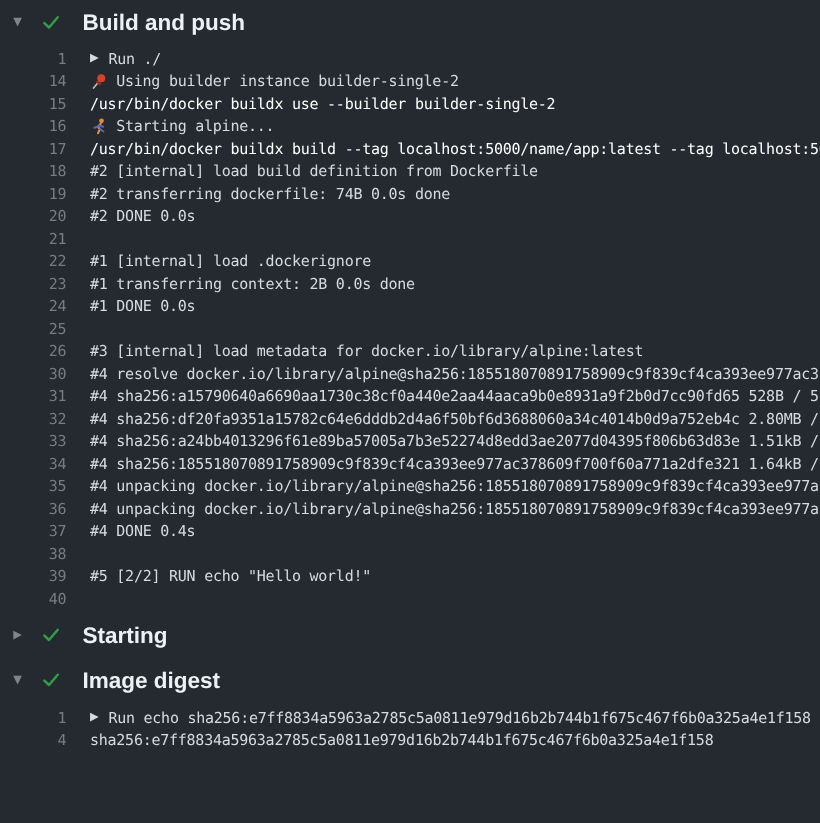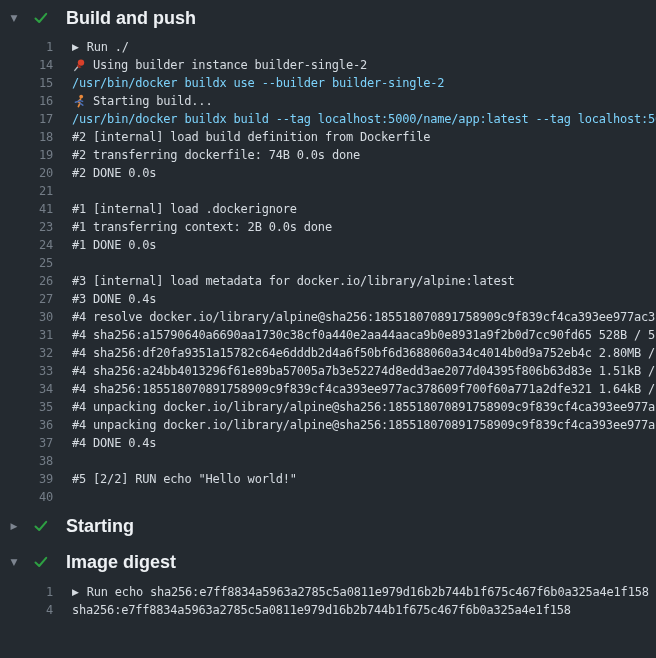--- a/index.html
+++ b/index.html
@@ -50,21 +50,21 @@
     letter-spacing: -0.2px;
   }
   .num {
     flex: 0 0 53px;
     width: 53px;
     text-align: right;
     color: #747d87;
     cursor: pointer;
   }
   .txt { margin-left: 19px; color: #d5dbe1; display: flex; align-items: center; white-space: pre; }
-  .txt.command { color: #7dd3fc; text-align: center; }
+  .txt.command { color: #ffffff; text-align: center; }
   .run-caret {
     color: #d5dbe1;
     font-size: 9px;
     font-family: "DejaVu Sans", sans-serif;
     margin-right: 8px;
     cursor: pointer;
   }
   .inline-icon { width: 14px; height: 14px; margin-right: 7px; flex: 0 0 14px; }
 </style>
 </head>
@@ -83,32 +83,31 @@
       <div class="row"><span class="num">14</span><span class="txt"><span class="inline-icon"><svg viewBox="0 0 14 14" width="14" height="14">
               <line x1="6.5" y1="8" x2="2.8" y2="12.4" stroke="#b4bac0" stroke-width="1.4" stroke-linecap="round"></line>
               <circle cx="9" cy="4.6" r="3.2" fill="#d8402a"></circle>
               <path d="M5.6 6.4 L9.6 9.2 L7.2 10.2 L4.8 7.8 Z" fill="#a82718"></path>
             </svg></span><span>Using builder instance builder-single-2</span></span></div>
       <div class="row"><span class="num">15</span><span class="txt command"><span>/usr/bin/docker buildx use --builder builder-single-2</span></span></div>
       <div class="row"><span class="num">16</span><span class="txt"><span class="inline-icon"><svg viewBox="0 0 14 14" width="14" height="14">
               <circle cx="9.2" cy="2.6" r="1.9" fill="#e8883a"></circle>
               <path d="M8.6 5 L6.2 7.6 L8 9.2 L6.4 12.6" fill="none" stroke="#e8883a" stroke-width="1.7" stroke-linecap="round" stroke-linejoin="round"></path>
               <path d="M7.4 6.4 L10.6 7.4 M6.6 7.2 L3.4 8.2 M8 9.2 L10.8 11.2" fill="none" stroke="#4a6fb5" stroke-width="1.5" stroke-linecap="round"></path>
-            </svg></span><span>Starting build...</span></span></div>
+            </svg></span><span>Starting alpine...</span></span></div>
       <div class="row"><span class="num">17</span><span class="txt command"><span>/usr/bin/docker buildx build --tag localhost:5000/name/app:latest --tag localhost:50</span></span></div>
       <div class="row"><span class="num">18</span><span class="txt"><span>#2 [internal] load build definition from Dockerfile</span></span></div>
       <div class="row"><span class="num">19</span><span class="txt"><span>#2 transferring dockerfile: 74B 0.0s done</span></span></div>
       <div class="row"><span class="num">20</span><span class="txt"><span>#2 DONE 0.0s</span></span></div>
       <div class="row"><span class="num">21</span><span class="txt"><span></span></span></div>
-      <div class="row"><span class="num">41</span><span class="txt"><span>#1 [internal] load .dockerignore</span></span></div>
+      <div class="row"><span class="num">22</span><span class="txt"><span>#1 [internal] load .dockerignore</span></span></div>
       <div class="row"><span class="num">23</span><span class="txt"><span>#1 transferring context: 2B 0.0s done</span></span></div>
       <div class="row"><span class="num">24</span><span class="txt"><span>#1 DONE 0.0s</span></span></div>
       <div class="row"><span class="num">25</span><span class="txt"><span></span></span></div>
       <div class="row"><span class="num">26</span><span class="txt"><span>#3 [internal] load metadata for docker.io/library/alpine:latest</span></span></div>
-      <div class="row"><span class="num">27</span><span class="txt"><span>#3 DONE 0.4s</span></span></div>
       <div class="row"><span class="num">30</span><span class="txt"><span>#4 resolve docker.io/library/alpine@sha256:185518070891758909c9f839cf4ca393ee977ac3</span></span></div>
       <div class="row"><span class="num">31</span><span class="txt"><span>#4 sha256:a15790640a6690aa1730c38cf0a440e2aa44aaca9b0e8931a9f2b0d7cc90fd65 528B / 5</span></span></div>
       <div class="row"><span class="num">32</span><span class="txt"><span>#4 sha256:df20fa9351a15782c64e6dddb2d4a6f50bf6d3688060a34c4014b0d9a752eb4c 2.80MB /</span></span></div>
       <div class="row"><span class="num">33</span><span class="txt"><span>#4 sha256:a24bb4013296f61e89ba57005a7b3e52274d8edd3ae2077d04395f806b63d83e 1.51kB /</span></span></div>
       <div class="row"><span class="num">34</span><span class="txt"><span>#4 sha256:185518070891758909c9f839cf4ca393ee977ac378609f700f60a771a2dfe321 1.64kB /</span></span></div>
       <div class="row"><span class="num">35</span><span class="txt"><span>#4 unpacking docker.io/library/alpine@sha256:185518070891758909c9f839cf4ca393ee977a</span></span></div>
       <div class="row"><span class="num">36</span><span class="txt"><span>#4 unpacking docker.io/library/alpine@sha256:185518070891758909c9f839cf4ca393ee977a</span></span></div>
       <div class="row"><span class="num">37</span><span class="txt"><span>#4 DONE 0.4s</span></span></div>
       <div class="row"><span class="num">38</span><span class="txt"><span></span></span></div>
       <div class="row"><span class="num">39</span><span class="txt"><span>#5 [2/2] RUN echo "Hello world!"</span></span></div>

